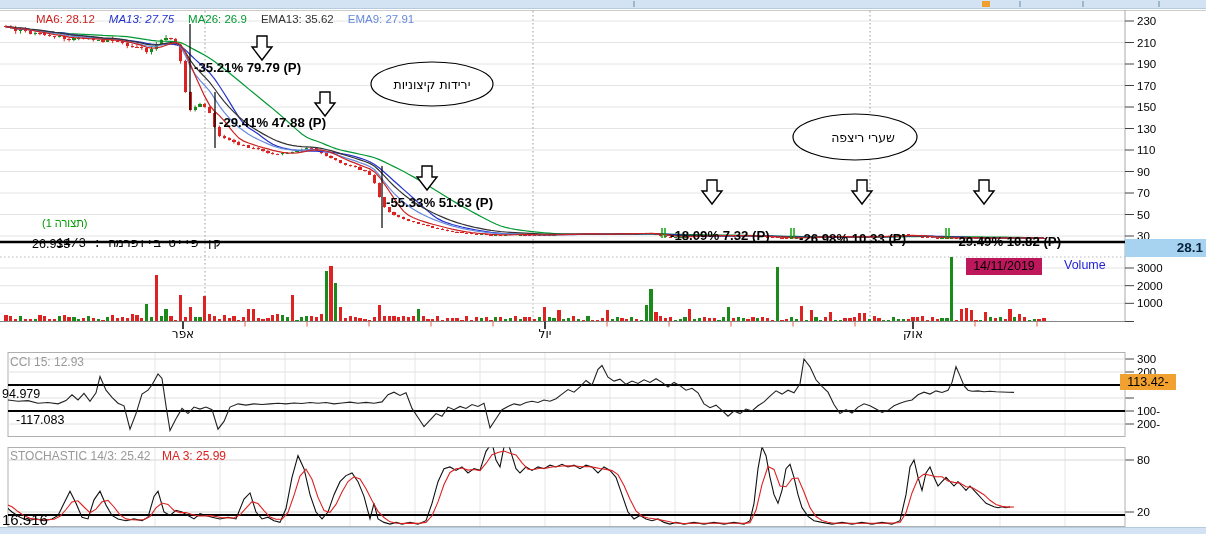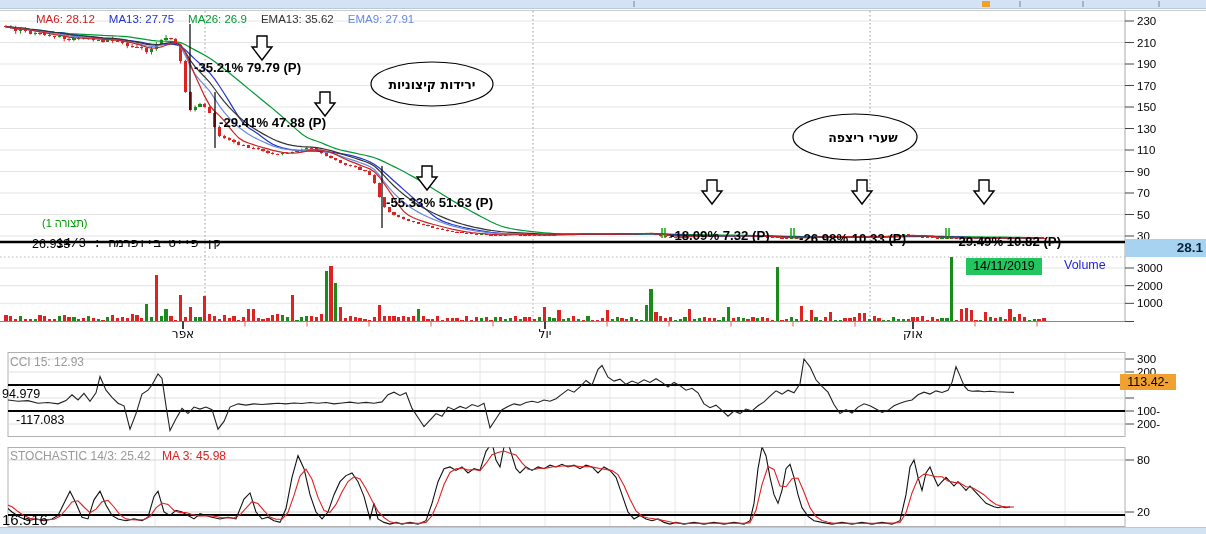--- a/index.html
+++ b/index.html
@@ -12,31 +12,31 @@
   .notch-orange{position:absolute;top:1px;width:8px;height:6px;background:#efa02c;}
   #bottombar{left:0;top:527px;width:1206px;height:7px;background:#d3e3f3;border-top:1px solid #b7c9dc;}
   #legend{left:12px;top:13px;font-size:11.5px;}
   #legend span{margin-right:14px;}
   #config-label{left:42px;top:217px;color:#009900;font-size:11px;}
   #floor-value{left:2px;top:237px;font-size:12.5px;margin-left:30px;}
   #instrument-label{left:56px;top:237px;font-size:12.5px;font-family:Liberation Mono, monospace;}
   #volume-label{left:1064px;top:258px;color:#2222dd;font-size:12.5px;}
   #badge-price{left:1125px;top:239px;width:78px;height:18px;background:#a7d3f0;
                font-size:13.5px;font-weight:600;text-align:right;padding-right:7px;line-height:18px;color:#06233d;}
-  #badge-date{left:966px;top:258px;width:76px;height:17px;background:#22c55e;
+  #badge-date{left:966px;top:258px;width:76px;height:17px;background:#be185d;
               font-size:12.5px;text-align:center;line-height:17px;color:#000;}
   #badge-cci{left:1120px;top:374px;width:56px;height:16px;background:#f1a12f;
              font-size:12.5px;text-align:center;line-height:16px;color:#000;}
   #cci-title{left:10px;top:355px;color:#999;font-size:12px;}
   #cci-upper{left:2px;top:387px;font-size:12.5px;}
   #cci-lower{left:16px;top:413px;font-size:12.5px;}
   #stoch-title{left:10px;top:449px;color:#999;font-size:12px;}
   #stoch-ma{left:162px;top:449px;color:#dd2222;font-size:12px;}
   #stoch-left{left:2px;top:511px;font-size:15px;}
-  .ellipse-text{font-weight:700;font-size:12.5px;text-align:center;}
+  .ellipse-text{font-weight:400;font-size:12.5px;text-align:center;}
   #ellipse-text-0{left:372px;top:77px;width:120px;}
   #ellipse-text-1{left:793px;top:130px;width:140px;}
   .month-label{position:absolute;top:327px;transform:translateX(-50%);font-size:12px;}
   svg{position:absolute;left:0;top:0;}
 </style>
 </head>
 <body>
 
 <div id="app">
   <div id="topbar" class="abs">
@@ -878,21 +878,21 @@
         <line x1="1000" y1="448" x2="1000" y2="526" stroke="#e6e6e6" stroke-width="1"></line>
         <line x1="1065" y1="448" x2="1065" y2="526" stroke="#e6e6e6" stroke-width="1"></line>
         <line x1="8" y1="460" x2="1125" y2="460" stroke="#d6d6d6" stroke-width="1"></line>
         <line x1="8" y1="512" x2="1125" y2="512" stroke="#d6d6d6" stroke-width="1"></line>
         <line x1="8" y1="515.0194666666666" x2="1125" y2="515.0194666666666" stroke="#000" stroke-width="2"></line>
         <polyline points="0,501.6 6,506.8 12,512 20,517.2 28,520.6666666666666 36,518.9333333333333 44,520.6666666666666 52,518.9333333333333 58,515.4666666666667 64,503.3333333333333 70,491.2 76,503.3333333333333 82,517.2 88,518.9333333333333 94,499.8666666666667 100,491.2 106,505.06666666666666 112,515.4666666666667 118,518.9333333333333 126,520.6666666666666 134,518.9333333333333 142,520.6666666666666 148,517.2 154,496.4 158,491.2 164,512 170,515.4666666666667 176,510.26666666666665 182,512 188,515.4666666666667 194,518.9333333333333 200,513.7333333333333 206,515.4666666666667 212,517.2 220,518.9333333333333 228,517.2 236,518.9333333333333 244,499 250,492.93333333333334 256,512 262,518.9333333333333 268,517.2 274,520.6666666666666 280,522.4 286,508.53333333333336 292,477.3333333333333 298,455.6666666666667 304,468.6666666666667 310,494.6666666666667 316,512 322,518.9333333333333 328,512 334,494.6666666666667 340,481.6666666666667 346,475.6 352,473 358,481.6666666666667 364,496.4 370,518.9333333333333 374,503.3333333333333 378,518.9333333333333 384,522.4 390,524.1333333333333 396,522.4 402,524.1333333333333 410,522.4 418,524.1333333333333 426,520.6666666666666 432,503.3333333333333 438,481.6666666666667 444,468.6666666666667 450,466.93333333333334 456,470.4 462,466.93333333333334 468,473 474,468.6666666666667 480,470.4 486,451.3333333333333 492,442.66666666666663 496,460 500,466.93333333333334 504,447 508,442.66666666666663 512,455.6666666666667 516,468.6666666666667 520,473 526,466.93333333333334 532,470.4 538,466.93333333333334 544,468.6666666666667 550,465.2 556,466.93333333333334 562,464.3333333333333 568,466.93333333333334 574,465.2 580,468.6666666666667 586,465.2 592,466.93333333333334 598,473 604,466.93333333333334 610,470.4 616,477.3333333333333 622,494.6666666666667 628,512 634,518.9333333333333 640,515.4666666666667 646,518.9333333333333 652,520.6666666666666 658,518.9333333333333 664,522.4 670,524.1333333333333 676,522.4 684,524.1333333333333 694,522.4 704,524.1333333333333 714,522.4 724,524.1333333333333 734,522.4 744,524.1333333333333 750,520.6666666666666 754,503.3333333333333 758,468.6666666666667 762,447 766,455.6666666666667 770,477.3333333333333 774,494.6666666666667 778,503.3333333333333 782,490.3333333333333 786,468.6666666666667 790,464.3333333333333 794,477.3333333333333 798,494.6666666666667 802,507.6666666666667 808,516.3333333333334 814,520.6666666666666 822,522.4 832,524.1333333333333 842,522.4 852,524.1333333333333 862,522.4 872,524.1333333333333 882,522.4 892,524.1333333333333 900,520.6666666666666 906,494.6666666666667 910,466.93333333333334 914,460 918,477.3333333333333 922,490.3333333333333 926,473 930,466.93333333333334 934,477.3333333333333 938,486 942,481.6666666666667 946,477.3333333333333 950,481.6666666666667 954,486 958,481.6666666666667 962,486 966,490.3333333333333 970,486 974,490.3333333333333 978,494.6666666666667 982,499 986,503.3333333333333 990,505.06666666666666 994,506.8 998,507.6666666666667 1002,506.8 1006,507.6666666666667 1010,506.8" fill="none" stroke="#111" stroke-width="1.1" clip-path="url(#cpSto)"></polyline>
         <polyline points="0,501.6 6,504.2 12,506.8 18,511.56666666666666 24,515.6111111111111 30,518.3555555555556 36,519.3666666666667 42,519.8 48,519.6555555555556 54,519.2703703703704 60,516.3333333333334 66,509.4962962962963 72,501.9851851851852 78,500.8296296296296 84,506.9925925925926 90,512.7703703703704 96,509.1111111111111 102,501.7925925925926 108,500.44444444444446 114,506.9925925925926 120,514.8407407407408 126,518.8851851851852 132,519.8 138,519.9444444444445 144,519.5592592592593 150,516.5259259259259 156,507.85925925925926 162,503.0444444444444 168,504.3925925925926 174,510.4592592592593 180,512.5777777777778 186,512.5777777777778 192,514.5037037037036 198,515.8518518518518 204,516.0444444444445 210,515.6592592592592 216,516.5259259259259 222,517.7296296296296 228,517.9222222222222 234,518.0666666666667 240,514.8888888888889 246,508.14814814814815 252,501.74444444444447 258,503.52592592592595 264,510.65185185185186 270,517.0074074074074 276,519.3185185185185 282,519.1259259259259 288,512.3851851851852 294,495.3407407407407 300,476.0814814814815 306,469.14814814814815 312,479.25925925925924 318,497.36296296296297 324,510.4592592592593 330,512.3851851851852 336,504.39259259259256 342,492.06666666666666 348,481.57037037037037 354,476.75555555555553 360,479.06666666666666 366,488.7925925925926 372,500.5407407407407 378,511.3259259259259 384,517.4888888888889 390,521.8222222222222 396,522.9777777777778 402,523.5555555555555 408,523.1222222222223 414,523.4111111111112 420,523.1222222222223 426,522.4 432,515.7555555555556 438,501.8888888888889 444,484.55555555555554 450,472.4222222222222 456,468.6666666666667 462,468.0888888888889 468,470.1111111111111 474,469.5333333333333 480,470.68888888888887 486,463.4666666666667 492,454.8 498,452.4888888888889 504,451.0444444444444 510,453.2111111111111 516,454.94444444444446 522,462.93703703703704 528,469.24444444444447 534,469.43703703703704 540,468.2814814814815 546,468.0888888888889 552,466.93333333333334 558,466.45185185185187 564,465.68148148148146 570,465.8740740740741 576,465.97037037037035 582,466.74074074074076 588,466.54814814814813 594,467.4148148148148 600,468.57037037037037 606,469.3407407407407 612,470.5925925925926 618,474.63703703703703 624,485.4222222222222 630,499.2888888888889 636,510.84444444444443 642,516.237037037037 648,517.9703703703703 654,518.7407407407408 660,519.8962962962963 666,521.0518518518519 672,522.2074074074075 678,523.1222222222223 684,523.5074074074074 690,523.3533333333334 696,523.3244444444445 702,523.2088888888889 708,523.3244444444445 714,523.2088888888889 720,523.0933333333334 726,523.2088888888889 732,523.3244444444445 738,523.2088888888889 744,523.3244444444445 750,522.6311111111111 756,510.26666666666665 762,484.55555555555554 768,466.5 774,469.3888888888889 780,486 786,486.72222222222223 792,478.77777777777777 798,478.05555555555554 804,492.01851851851853 810,507.6666666666667 816,516.4777777777778 822,520.425925925926 828,522.3133333333334 834,523.2088888888889 840,523.3244444444445 846,523.2088888888889 852,523.3244444444445 858,523.44 864,523.3244444444445 870,523.2088888888889 876,523.3244444444445 882,523.2088888888889 888,523.0933333333334 894,523.0355555555556 900,522.4577777777778 906,512.8666666666667 912,492.93333333333334 918,478.4888888888889 924,474.15555555555557 930,475.31111111111113 936,476.75555555555553 942,476.75555555555553 948,480.94444444444446 954,482.3888888888889 960,483.1111111111111 966,486.72222222222223 972,487.44444444444446 978,491.05555555555554 984,494.6666666666667 990,500.3 996,504.4888888888889 1002,506.3666666666667 1008,507.0888888888889 1014,506.94444444444446" fill="none" stroke="#dd2222" stroke-width="1.1" clip-path="url(#cpSto)"></polyline>
       </g>
     </svg>
 
-  <div id="legend" class="abs"><span style="color: rgb(204, 34, 34); margin-left: 24px;">MA6: 28.12</span><span style="color: rgb(34, 51, 204);">MA13: 27.75</span><span style="color: rgb(0, 153, 51);">MA26: 26.9</span><span style="color: rgb(51, 51, 51);">EMA13: 35.62</span><span style="color: rgb(102, 136, 221);">EMA9: 27.91</span></div>
+  <div id="legend" class="abs"><span style="color: rgb(204, 34, 34); margin-left: 24px;">MA6: 28.12</span><span style="color: rgb(34, 51, 204); font-style: italic;">MA13: 27.75</span><span style="color: rgb(0, 153, 51);">MA26: 26.9</span><span style="color: rgb(51, 51, 51);">EMA13: 35.62</span><span style="color: rgb(102, 136, 221);">EMA9: 27.91</span></div>
 
   <div id="config-label" class="abs">(תצורה 1)</div>
   <div id="floor-value" class="abs">26.933</div>
   <div id="instrument-label" class="abs he" dir="rtl">קן פייט ביופרמה : 14/3</div>
 
   <div id="ellipse-text-0" class="abs he ellipse-text" dir="rtl">ירידות קיצוניות</div>
   <div id="ellipse-text-1" class="abs he ellipse-text" dir="rtl">שערי ריצפה</div>
 
   <div id="badge-price" class="abs">28.1</div>
   <div id="badge-date" class="abs">14/11/2019</div>
@@ -903,17 +903,17 @@
       <span class="month-label he" style="left: 545px;">יול</span>
       <span class="month-label he" style="left: 913px;">אוק</span>
     </div>
 
   <div id="cci-title" class="abs">CCI 15: 12.93</div>
   <div id="cci-upper" class="abs">94.979</div>
   <div id="cci-lower" class="abs">-117.083</div>
   <div id="badge-cci" class="abs">113.42-</div>
 
   <div id="stoch-title" class="abs">STOCHASTIC 14/3: 25.42</div>
-  <div id="stoch-ma" class="abs">MA 3: 45.98</div>
+  <div id="stoch-ma" class="abs">MA 3: 25.99</div>
   <div id="stoch-left" class="abs">16.516</div>
 
   <div id="bottombar" class="abs"></div>
 </div>
 
 </body></html>

